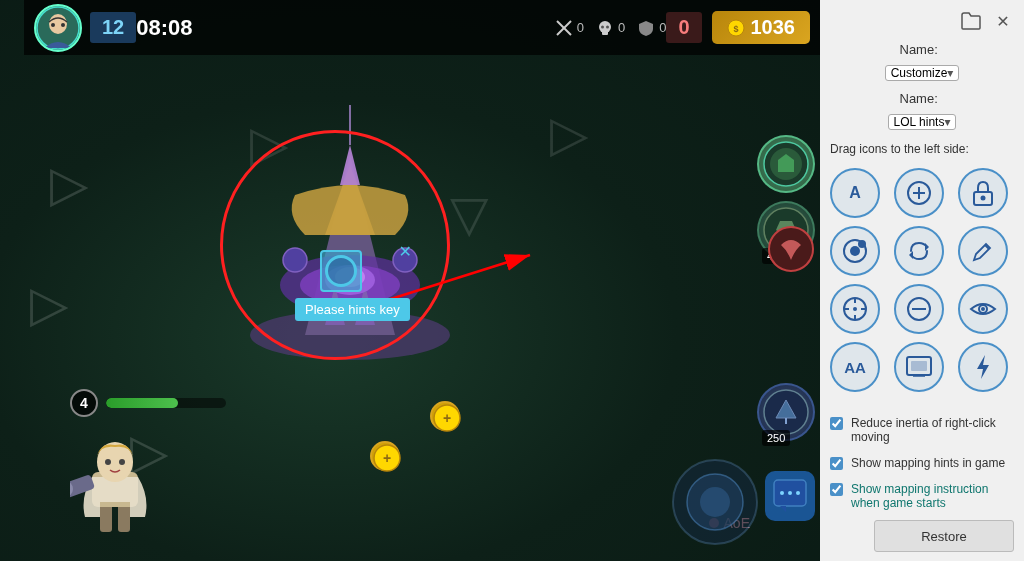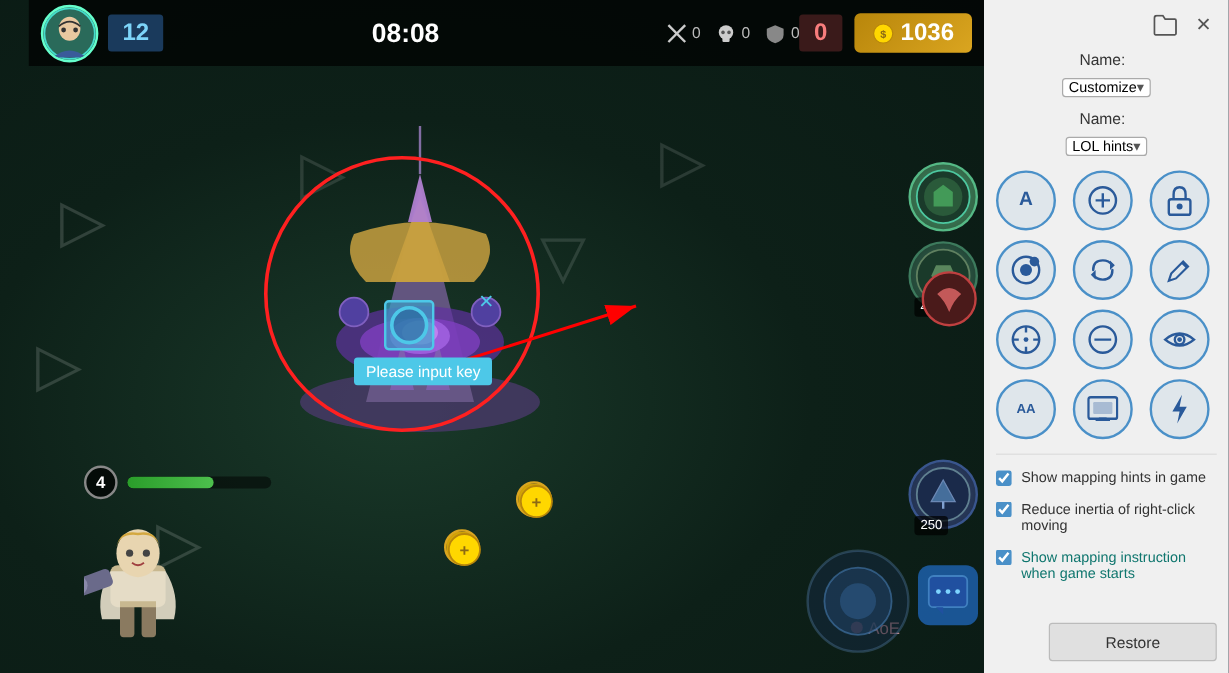--- a/index.html
+++ b/index.html
@@ -64,21 +64,21 @@
       background: #1a3a5c;
       padding: 4px 12px;
       border-radius: 3px;
       color: #7dd4f8;
       font-size: 20px;
       font-weight: bold;
     }
 
     .hud-timer {
       flex: 1;
-      text-align: center;
+      text-align: left;
       color: #fff;
       font-size: 22px;
       font-weight: bold;
     }
 
     .hud-deaths {
       display: flex;
       align-items: center;
       background: #3a1a1a;
       padding: 4px 12px;
@@ -580,21 +580,21 @@
       <line x1="10" y1="70" x2="200" y2="10" stroke="#ff0000" stroke-width="2.5" marker-end="url(#arrowhead)"></line>
     </svg>
 
     <div class="key-popup">
       <div class="key-popup-inner">
         <div class="key-box">
           <div class="key-circle"></div>
         </div>
         <div class="key-close">✕</div>
       </div>
-      <div class="key-label">Please input key</div>
+      <div class="key-label">Please hints key</div>
     </div>
 
     <div style="position:absolute;bottom:20px;left:70px;">
       
       <div class="health-container" style="position:relative;left:0;top:0;margin-bottom:5px;">
         <div class="health-level">4</div>
         <div class="health-bar-wrap">
           <div class="health-bar-fill"></div>
         </div>
       </div>
@@ -716,20 +716,21 @@
   </div>
 
   <div class="form-row">
     <span class="form-label">Name:</span>
     <div class="form-select">
       <span>LOL hints</span>
       <span class="form-select-arrow">▾</span>
     </div>
   </div>
 
+  <div class="drag-label">Drag icons to the left side:</div>
 
   <div class="icon-grid">
 
     <div class="icon-btn">
       <span>A</span>
     </div>
     <div class="icon-btn">
       <svg width="26" height="26" viewBox="0 0 26 26">
         <circle cx="13" cy="13" r="11" fill="none" stroke="#2a5a9a" stroke-width="2"></circle>
         <line x1="13" y1="7" x2="13" y2="19" stroke="#2a5a9a" stroke-width="2"></line>
@@ -783,47 +784,47 @@
       </svg>
     </div>
     <div class="icon-btn">
       <svg width="28" height="20" viewBox="0 0 28 20">
         <path d="M2 10 Q14 0 26 10 Q14 20 2 10 Z" fill="none" stroke="#2a5a9a" stroke-width="2"></path>
         <circle cx="14" cy="10" r="4" fill="none" stroke="#2a5a9a" stroke-width="2"></circle>
         <circle cx="14" cy="10" r="2" fill="#2a5a9a"></circle>
       </svg>
     </div>
 
-    <div class="icon-btn" style="font-size:11px;font-weight:bold;">
+    <div class="icon-btn" style="font-size:15px;font-weight:bold;">
       <span>AA</span>
     </div>
     <div class="icon-btn">
       <svg width="26" height="22" viewBox="0 0 26 22">
         <rect x="1" y="1" width="24" height="18" rx="2" fill="none" stroke="#2a5a9a" stroke-width="2"></rect>
         <rect x="5" y="5" width="16" height="10" rx="1" fill="#2a5a9a" opacity="0.3"></rect>
         <path d="M8 20 L10 18 L16 18 L18 20 Z" fill="#2a5a9a"></path>
         <line x1="7" y1="20" x2="19" y2="20" stroke="#2a5a9a" stroke-width="1.5"></line>
       </svg>
     </div>
     <div class="icon-btn">
       <svg width="20" height="28" viewBox="0 0 20 28">
         <path d="M12 2 L4 16 L10 16 L8 26 L16 12 L10 12 Z" fill="#2a5a9a"></path>
       </svg>
     </div>
   </div>
 
   <div style="height:1px;background:#ddd;margin:2px 0;"></div>
 
   <div class="checkbox-row">
+    <input type="checkbox" checked="" id="cb1" style="">
+    <label for="cb1" style="font-size:12px;color:#333;cursor:pointer;">Reduce inertia of right-click moving</label>
+  </div>
+  <div class="checkbox-row">
     <input type="checkbox" checked="" id="cb2" style="">
     <label for="cb2" style="font-size:12px;color:#333;cursor:pointer;">Show mapping hints in game</label>
-  </div>
-  <div class="checkbox-row">
-    <input type="checkbox" checked="" id="cb1" style="">
-    <label for="cb1" style="font-size:12px;color:#333;cursor:pointer;">Reduce inertia of right-click moving</label>
   </div>
   <div class="checkbox-row">
     <input type="checkbox" checked="" id="cb3" style="">
     <label for="cb3" style="font-size:12px;color:#0f766e;cursor:pointer;">Show mapping instruction when game starts</label>
   </div>
 
   <div class="bottom-buttons">
     <button class="btn-restore">Restore</button>
   </div>
 </div>

